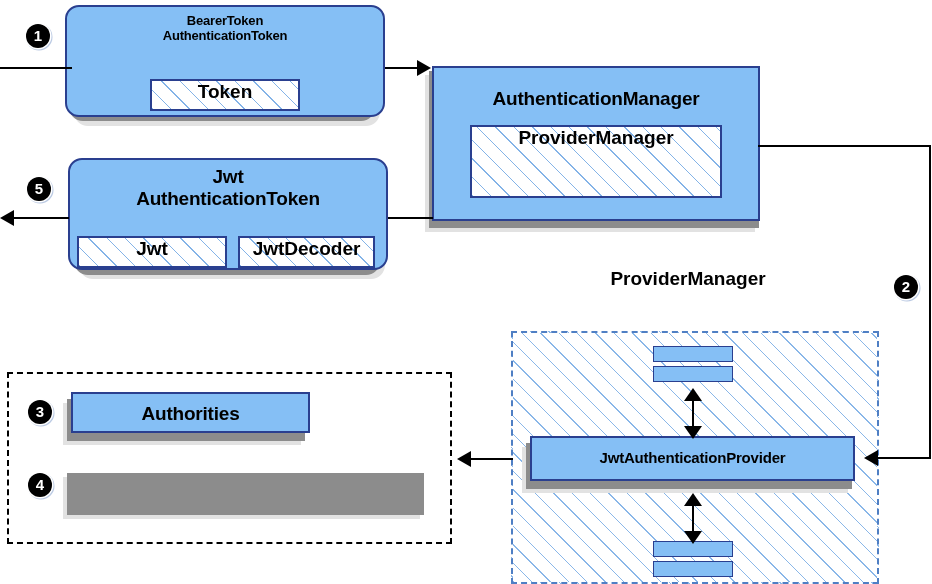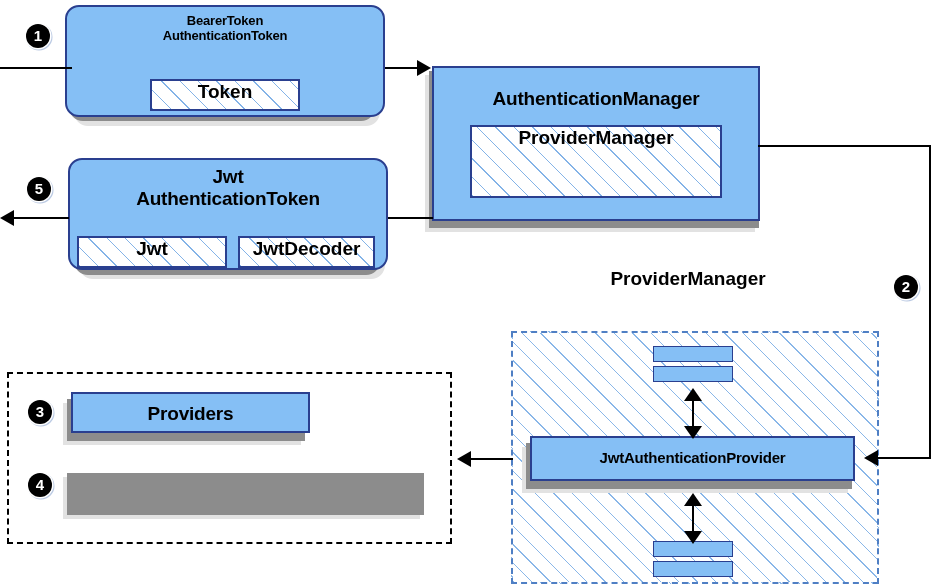--- a/index.html
+++ b/index.html
@@ -216,21 +216,21 @@
   <div class="minibar" style="left:653px; top:561px; width:80px; height:16px;"></div>
 
   <div class="line-h" style="left:471px; top:458px; width:42px;"></div>
   <div class="arrow arrow-left" style="left:457px; top:451px;"></div>
 
   <div class="dash-region" style="left:7px; top:372px; width:445px; height:172px;"></div>
 
   <div class="shadow-light" style="left:63px; top:403px; width:238px; height:42px;"></div>
   <div class="shadow-dark" style="left:67px; top:399px; width:238px; height:42px;"></div>
   <div class="node" style="left:71px; top:392px; width:239px; height:41px;">
-    <div class="node-title" style="top:9px; font-size:19px;">Providers</div>
+    <div class="node-title" style="top:9px; font-size:19px;">Authorities</div>
   </div>
   <div class="badge" style="left:28px; top:400px;">3</div>
 
   <div class="shadow-light" style="left:63px; top:477px; width:357px; height:42px;"></div>
   <div class="shadow-dark" style="left:67px; top:473px; width:357px; height:42px;"></div>
   <div class="badge" style="left:28px; top:473px;">4</div>
 
 </div>
 
 </body></html>

